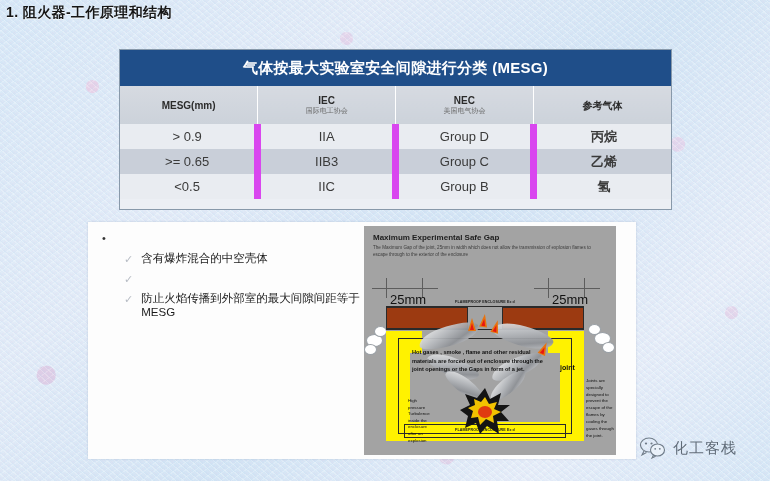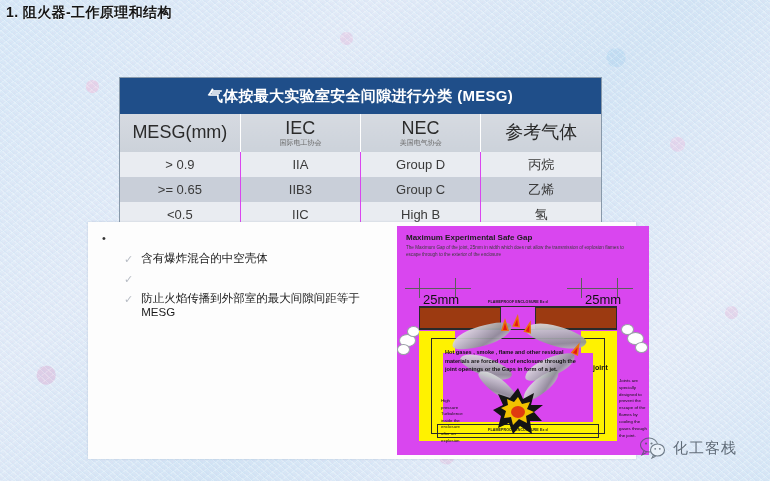--- a/index.html
+++ b/index.html
@@ -30,57 +30,57 @@
       repeating-linear-gradient(41deg, rgba(255,255,255,.45) 0 1px, rgba(174,210,238,.22) 1px 2px, rgba(225,200,228,.18) 2px 3px, transparent 3px 5px),
       repeating-linear-gradient(-37deg, rgba(255,255,255,.4) 0 1px, rgba(186,215,240,.2) 1px 2px, rgba(220,198,226,.16) 2px 4px, transparent 4px 6px);
   }
 
   
   #title{position:absolute;left:6px;top:4px;
     font-size:14px;font-weight:bold;color:#161616;letter-spacing:.4px;
     text-shadow:0 1px 0 rgba(255,255,255,.7);}
 
   
-  #table-card{position:absolute;left:119px;top:49px;width:483px;height:161px;
-    background:#eceff4;border:1px solid #8899aa;box-sizing:border-box;margin-top:28px;}
+  #table-card{position:absolute;left:119px;top:49px;width:553px;height:161px;
+    background:#eceff4;border:1px solid #8899aa;box-sizing:border-box;}
   .tbl{width:100%;border-collapse:collapse;table-layout:fixed;}
   .tbl td{padding:0;}
   #tbl-title{background:#1f4e89;color:#fff;text-align:center;
     font-size:15px;font-weight:bold;height:36px;letter-spacing:.3px;}
   .hdr{height:38px;text-align:center;vertical-align:middle;
     background:linear-gradient(180deg,#d6dae1 0%,#ccd2da 100%);
     border-right:1px solid #fff;}
   .hdr:last-child{border-right:none;}
-  .hdr .h-main{font-size:18px;font-weight:normal;color:#2b2b2b;line-height:1.1;}
+  .hdr .h-main{font-size:10px;font-weight:bold;color:#2b2b2b;line-height:1.1;}
   .hdr .h-sub{font-size:7px;color:#6b6b6b;line-height:1.3;}
   .row td{height:25px;text-align:center;vertical-align:middle;
-    font-size:13px;color:#3a3a3a;border-right:1px solid #d946ef;}
-  .row td:last-child{border-right:none;}
+    font-size:13px;color:#3a3a3a;border-right:7px solid #d946ef;}
+  .row td:last-child{border-right:none;font-weight:bold;}
   .r-odd td{background:#e9ecf1;}
   .r-even td{background:#c9cfd9;}
   .col1{width:128px;}
   .col2{width:118px;}
   .col3{width:119px;}
 
   
   #panel{position:absolute;left:88px;top:222px;width:548px;height:237px;
     background:#fdfdfd;box-shadow:0 0 2px rgba(120,140,165,.35);}
 
   
   #bullets{position:absolute;left:14px;top:8px;width:272px;}
   .b1{font-size:13px;color:#1b1b1b;display:flex;gap:6px;align-items:flex-start;}
   .b1 .dot{font-size:11px;line-height:16px;color:#333;}
   .sub{margin-left:22px;margin-top:5px;}
   .b2{display:flex;gap:8px;align-items:flex-start;margin-bottom:4px;}
   .b2 .chk{color:#b7bcc4;font-size:11px;line-height:16px;}
   .b2 .txt{font-size:11.5px;color:#1b1b1b;line-height:1.25;}
 
   
-  #diagram{position:absolute;left:309px;top:4px;width:252px;height:229px;
-    background:#d946ef;overflow:hidden;}
+  #diagram{position:absolute;left:276px;top:4px;width:252px;height:229px;
+    background:#a3a3a3;overflow:hidden;}
   #d-title{position:absolute;left:9px;top:7px;font-size:8px;font-weight:bold;color:#1d1d1d;}
   #d-sub{position:absolute;left:9px;top:19px;width:232px;font-size:4.6px;color:#3c3c3c;line-height:1.45;}
   .tick{position:absolute;border-left:1px solid #5d5d5d;height:20px;}
   .tickh{position:absolute;border-top:1px solid #5d5d5d;}
   .mm{position:absolute;font-size:13px;color:#111;font-weight:normal;}
   #encl-top-lbl,#encl-bot-lbl{position:absolute;font-size:3.6px;font-weight:bold;color:#1a1a1a;
     letter-spacing:.1px;text-align:center;}
   
   #u-left{position:absolute;left:22px;top:105px;width:24px;height:110px;background:#fff200;}
   #u-right{position:absolute;left:196px;top:105px;width:24px;height:110px;background:#fff200;}
@@ -153,21 +153,21 @@
     </tr>
     <tr class="row r-even">
       <td class="col1">&gt;= 0.65</td>
       <td class="col2">IIB3</td>
       <td class="col3">Group C</td>
       <td>乙烯</td>
     </tr>
     <tr class="row r-odd">
       <td class="col1">&lt;0.5</td>
       <td class="col2">IIC</td>
-      <td class="col3">High B</td>
+      <td class="col3">Group B</td>
       <td>氢</td>
     </tr>
   </tbody>
     </table>
 </div>
 
 <div id="panel">
 
   <div id="bullets">
     <div class="b1">

